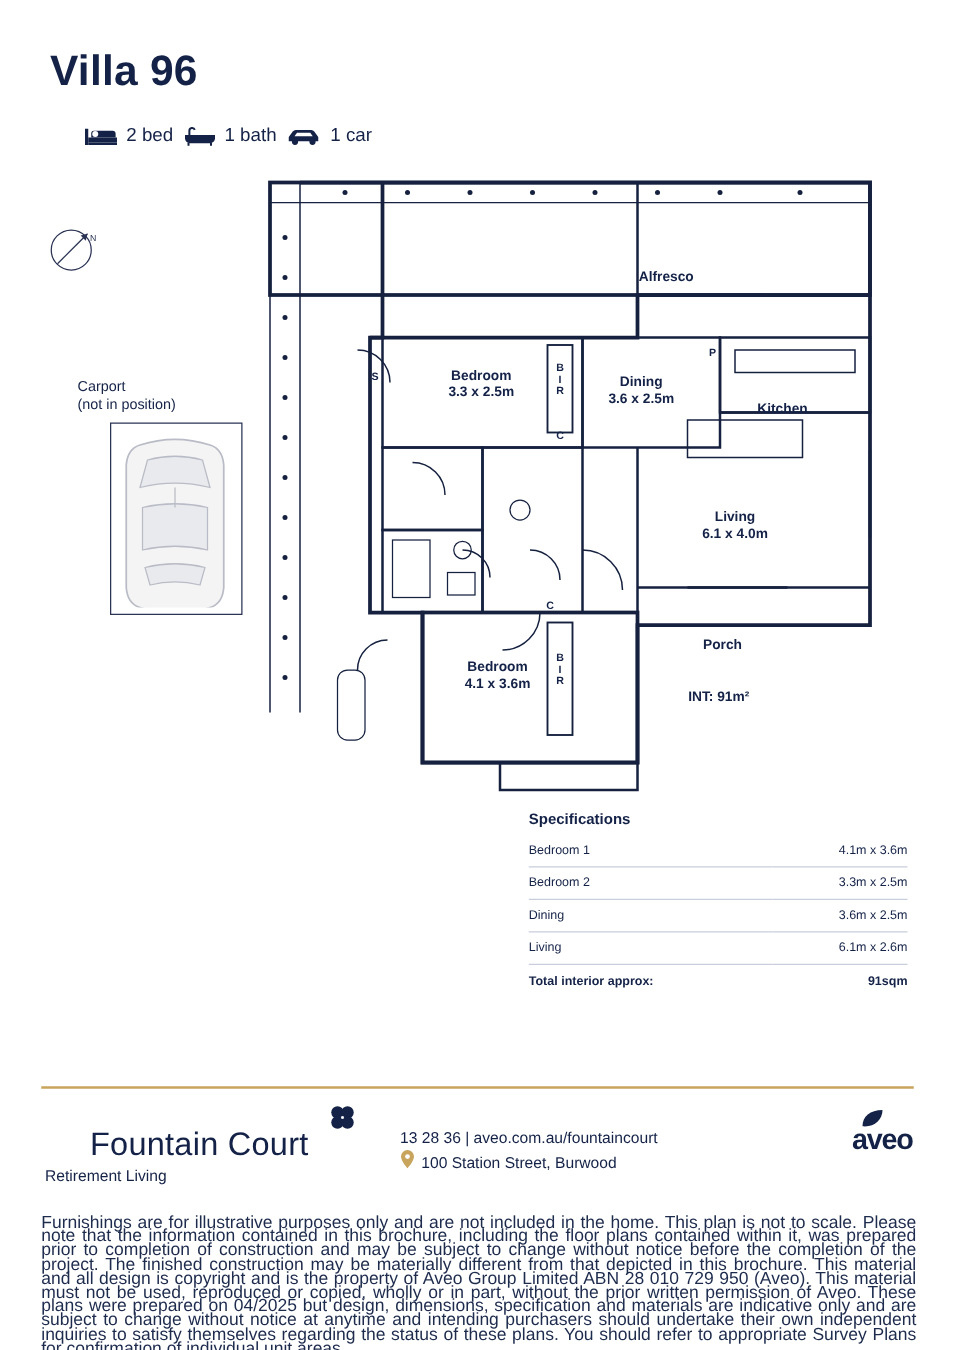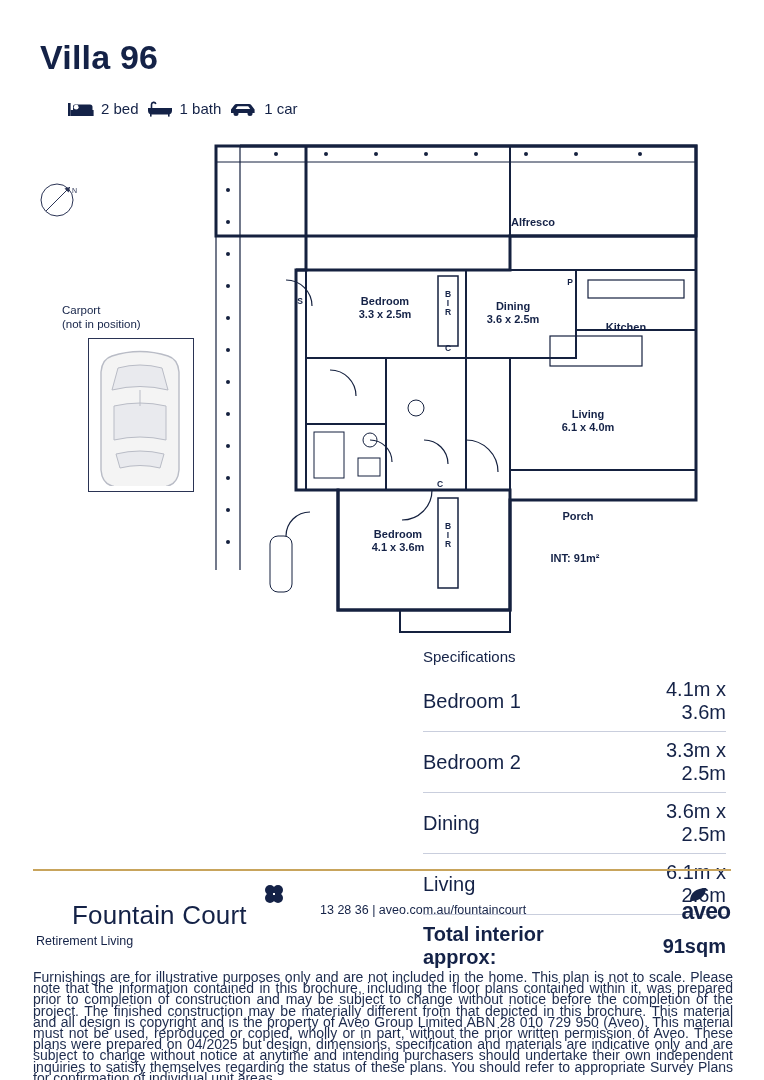--- a/index.html
+++ b/index.html
@@ -45,22 +45,22 @@
   .plan svg{display:block;}
   .rlabel{
     position:absolute;text-align:center;font-size:11px;line-height:13px;
     color:#142247;font-weight:600;
   }
   .rlabel .dim{font-weight:600;}
   .tiny{font-size:8.5px;font-weight:700;line-height:9px;}
 
   
   .specs{position:absolute;left:423px;top:648px;width:303px;}
-  .specs h3{margin:0 0 6px 0;font-size:15px;font-weight:400;color:#142247;}
-  .specs table{width:100%;border-collapse:collapse;font-size:20px;}
+  .specs h3{margin:0 0 6px 0;font-size:12px;font-weight:700;color:#142247;}
+  .specs table{width:100%;border-collapse:collapse;font-size:10px;}
   .specs td{padding:7px 0 7px 0;border-bottom:1px solid #c9cedd;color:#142247;}
   .specs td.val{text-align:right;font-weight:400;}
   .specs tr.total td{border-bottom:none;border-top:1.5px solid #142247;font-weight:700;padding-top:8px;}
 
   
   .divider{position:absolute;left:33px;top:869px;width:698px;height:2px;background:#c8a45c;}
   .brand{position:absolute;left:36px;top:900px;}
   .brand .name{font-size:26px;font-weight:400;color:#142247;letter-spacing:.2px;margin-left:36px;}
   .brand .sub{font-size:12.5px;color:#142247;margin-top:3px;}
   .clover{position:absolute;left:262px;top:882px;width:24px;height:24px;}
@@ -318,20 +318,29 @@
   <svg class="clover" viewBox="0 0 24 24">
     <circle cx="8" cy="8" r="5" fill="#142247"></circle>
     <circle cx="16" cy="8" r="5" fill="#142247"></circle>
     <circle cx="8" cy="16" r="5" fill="#142247"></circle>
     <circle cx="16" cy="16" r="5" fill="#142247"></circle>
     <rect x="11" y="11" width="2" height="2" fill="#ffffff"></rect>
   </svg>
 
   <div class="contact">
     <div>13 28 36 | aveo.com.au/fountaincourt</div>
+    <div class="row2">
+      <span>
+        <svg width="12" height="15" viewBox="0 0 12 15">
+          <path d="M6 0 a5.2 5.2 0 0 1 5.2 5.2 C11.2 9 6 14.6 6 14.6 S0.8 9 0.8 5.2 A5.2 5.2 0 0 1 6 0 Z" fill="#c8a45c"></path>
+          <circle cx="6" cy="5.2" r="1.9" fill="#ffffff"></circle>
+        </svg>
+      </span>
+      <span>100 Station Street, Burwood</span>
+    </div>
   </div>
 
   <div class="aveo">
     <span class="leafwrap">
       <svg class="leaf" viewBox="0 0 18 16">
         <path d="M1 14 C1 6 7 1 17 1 C17 9 10 15 1 14 Z" fill="#142247"></path>
       </svg>
       <span>aveo</span>
     </span>
   </div>

